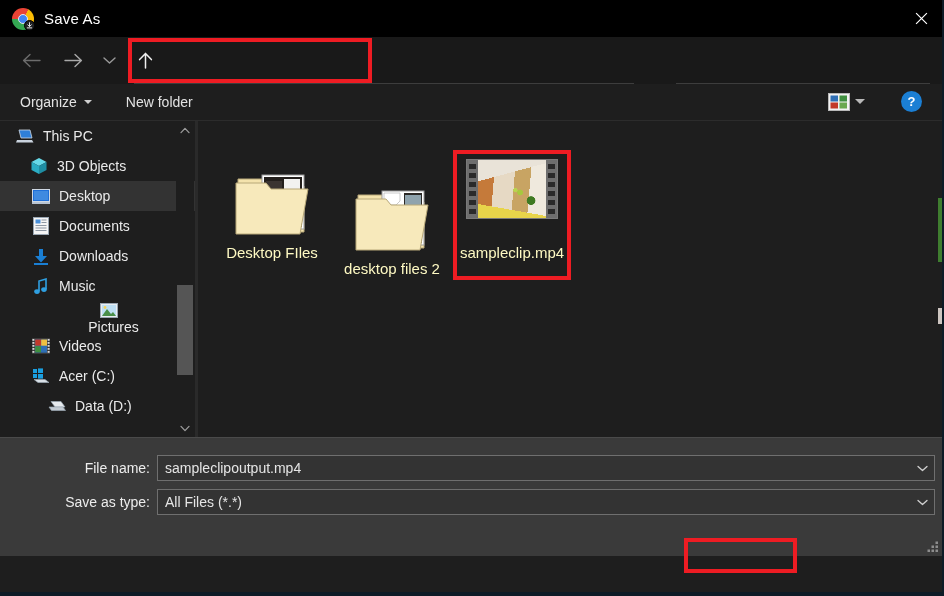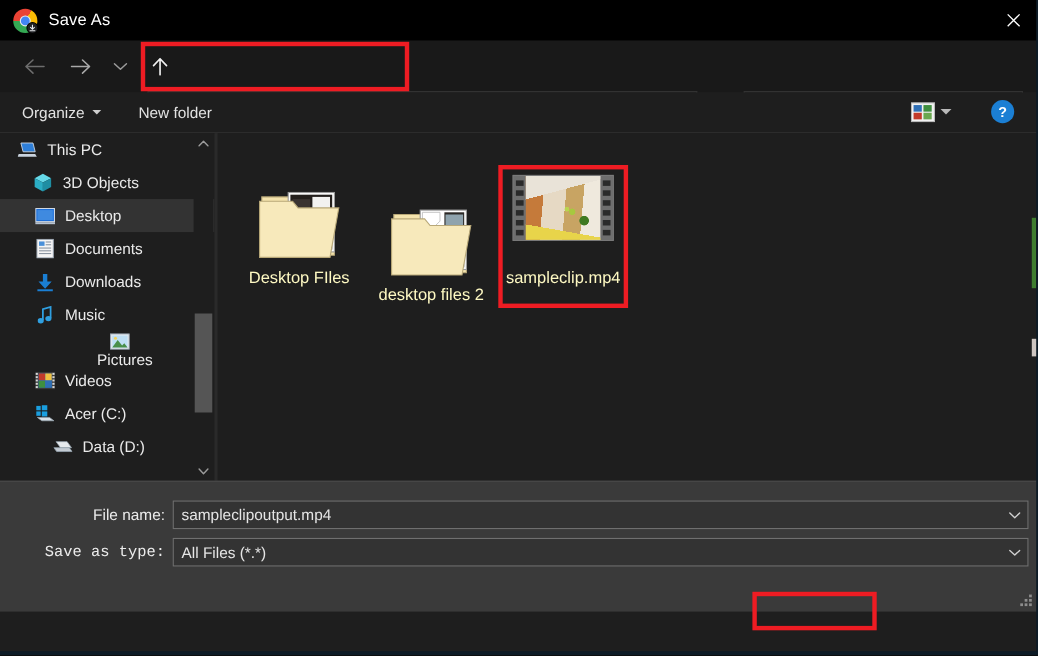--- a/index.html
+++ b/index.html
@@ -209,21 +209,21 @@
   #bottom {
     position: absolute; left: 0; top: 437px; width: 944px; height: 119px;
     background: #3a3a3a;
     border-top: 1px solid #4a4a4a;
   }
   .form-label {
     position: absolute; font-size: 14px; color: #ececec; text-align: right;
     width: 120px;
   }
   #lbl-filename { left: 30px; top: 22px; }
-  #lbl-filetype { left: 30px; top: 56px; font-family: Liberation Mono, monospace; }
+  #lbl-filetype { left: 30px; top: 56px; }
   .combo {
     position: absolute; height: 26px; background: #333333;
     border: 1px solid #6f6f6f; display: flex; align-items: center;
   }
   .combo input, .combo .combo-value {
     flex: 1 1 auto; background: transparent; border: 0; outline: none;
     color: #e5e5e5; font-size: 14px; font-family: "Liberation Sans", sans-serif;
     padding-left: 7px;
   }
   .combo-btn {

